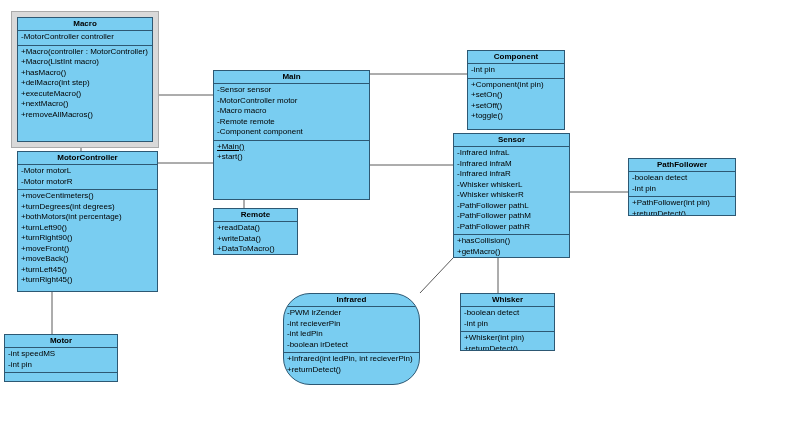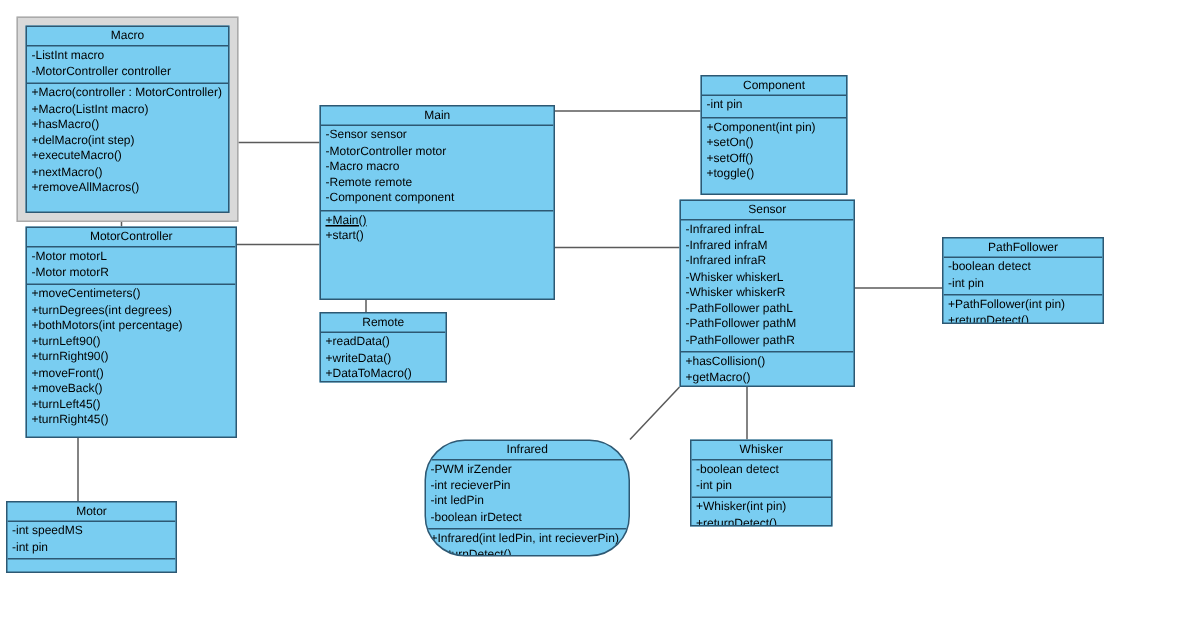--- a/index.html
+++ b/index.html
@@ -13,21 +13,21 @@
     background:var(--sel,#d9d9d9); border:1px solid var(--selb,#adadad);
   }
   .uml-node {
     position:absolute; z-index:3; box-sizing:border-box;
     display:flex; flex-direction:column;
     background:var(--fill,#79cdf1); border:1px solid var(--stroke,#2d5873);
     font-size:8px; color:var(--text,#000); overflow:hidden;
   }
   .uml-title {
     flex:none; height:13px; box-sizing:border-box; padding:1px 2px 0;
-    text-align:center; font-weight:normal;
+    text-align:center; font-weight:bold;
     border-bottom:1px solid var(--stroke,#2d5873);
     white-space:nowrap; overflow:hidden;
   }
   .uml-attrs {
     flex:none; padding:1px 0 2px;
     border-bottom:1px solid var(--stroke,#2d5873);
   }
   .uml-methods { flex:1; padding:1px 0 2px; }
   .member {
     padding:0 3px; line-height:10.5px; white-space:nowrap; overflow:hidden;
@@ -47,21 +47,20 @@
       <line x1="370" y1="74" x2="467" y2="74" style="stroke: rgb(90, 90, 90); stroke-width: 1;"></line>
       <line x1="370" y1="165" x2="453" y2="165" style="stroke: rgb(90, 90, 90); stroke-width: 1;"></line>
       <line x1="570" y1="192" x2="628" y2="192" style="stroke: rgb(90, 90, 90); stroke-width: 1;"></line>
       <line x1="453" y1="258" x2="420" y2="293" style="stroke: rgb(90, 90, 90); stroke-width: 1;"></line>
       <line x1="498" y1="258" x2="498" y2="293" style="stroke: rgb(90, 90, 90); stroke-width: 1;"></line>
     </svg>
     <div class="sel-frame" style="left: 11px; top: 11px; width: 148px; height: 137px;"></div>
     <div class="uml-node" style="left: 17px; top: 17px; width: 136px; height: 125px;">
       <div class="uml-title">Macro</div>
       <div class="uml-attrs">
-        <div class="member">-ListInt macro</div>
         <div class="member">-MotorController controller</div>
       </div>
       <div class="uml-methods">
         <div class="member">+Macro(controller : MotorController)</div>
         <div class="member">+Macro(ListInt macro)</div>
         <div class="member">+hasMacro()</div>
         <div class="member">+delMacro(int step)</div>
         <div class="member">+executeMacro()</div>
         <div class="member">+nextMacro()</div>
         <div class="member">+removeAllMacros()</div>
@@ -136,21 +135,21 @@
         <div class="member">-Whisker whiskerR</div>
         <div class="member">-PathFollower pathL</div>
         <div class="member">-PathFollower pathM</div>
         <div class="member">-PathFollower pathR</div>
       </div>
       <div class="uml-methods">
         <div class="member">+hasCollision()</div>
         <div class="member">+getMacro()</div>
       </div>
     </div>
-    <div class="uml-node" style="left: 283px; top: 293px; width: 137px; height: 78px; border-radius: 27px;">
+    <div class="uml-node" style="left: 283px; top: 293px; width: 137px; height: 92px; border-radius: 27px;">
       <div class="uml-title">Infrared</div>
       <div class="uml-attrs">
         <div class="member">-PWM irZender</div>
         <div class="member">-int recieverPin</div>
         <div class="member">-int ledPin</div>
         <div class="member">-boolean irDetect</div>
       </div>
       <div class="uml-methods">
         <div class="member">+Infrared(int ledPin, int recieverPin)</div>
         <div class="member">+returnDetect()</div>

